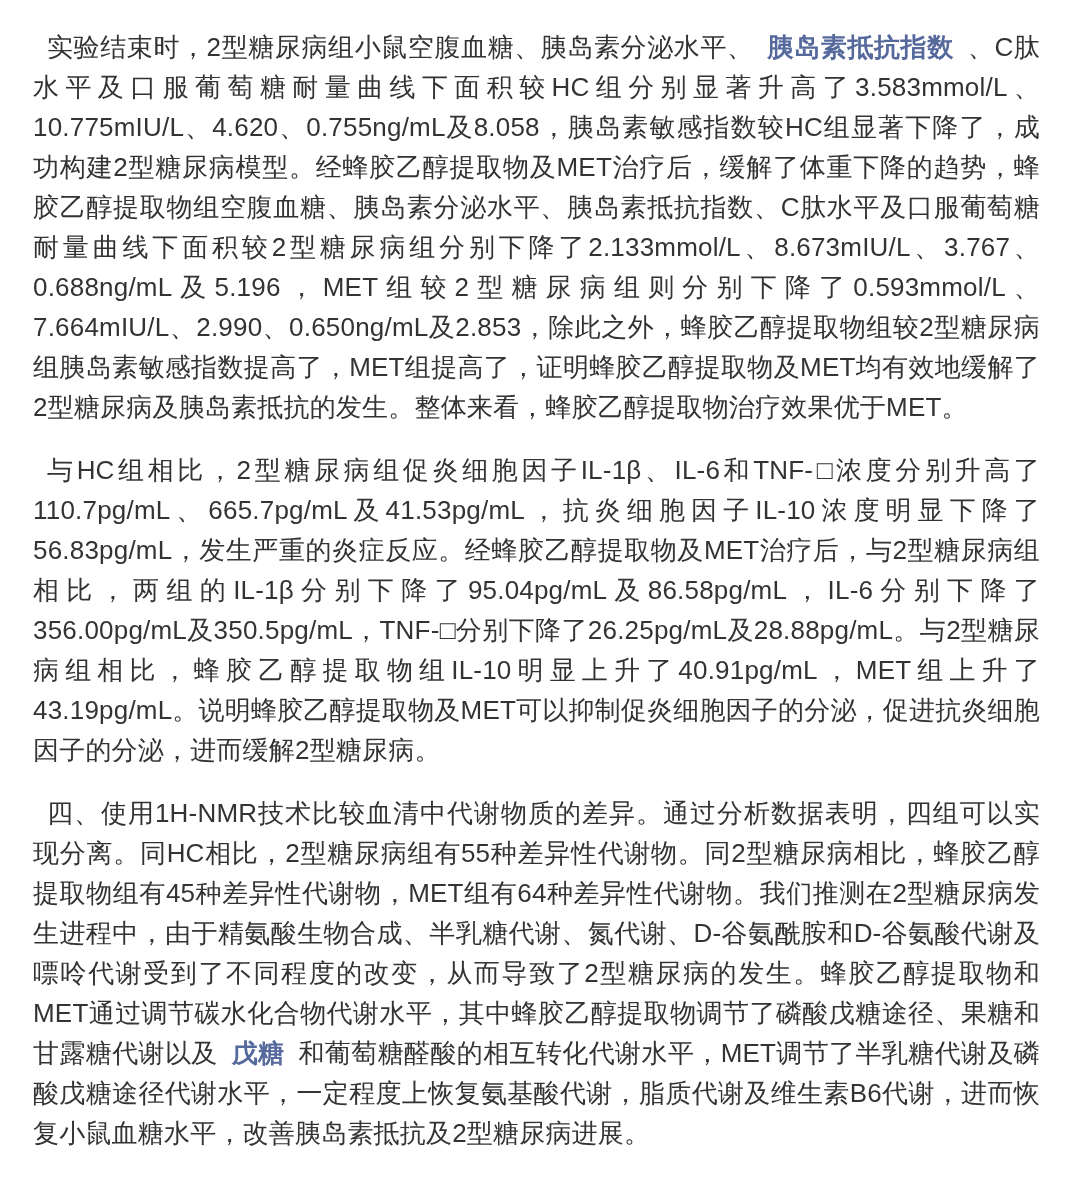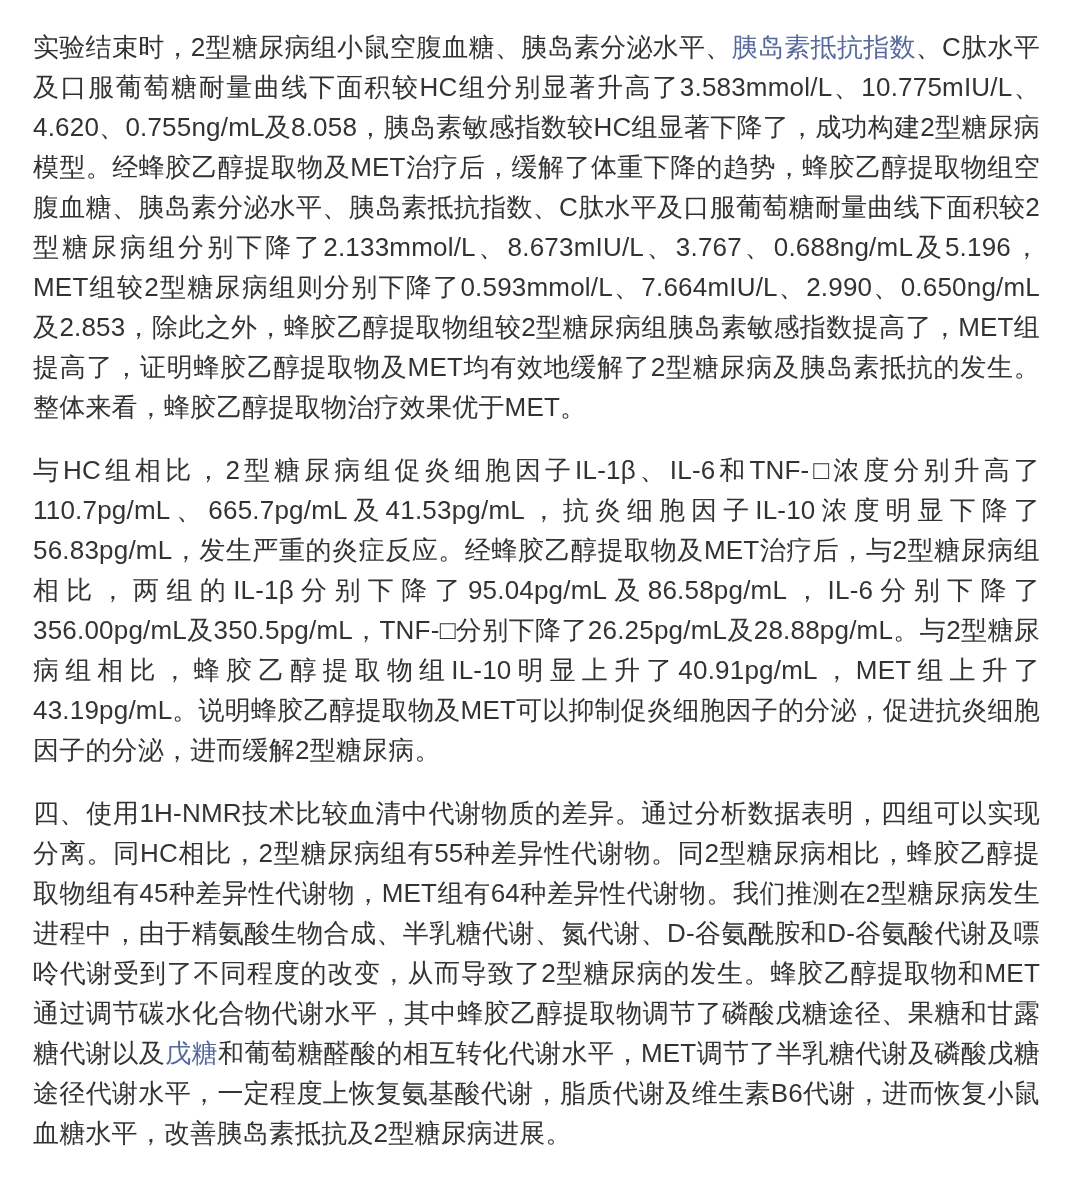--- a/index.html
+++ b/index.html
@@ -20,24 +20,25 @@
   .para{
     font-size:26px;
     line-height:40px;
     text-align:justify;
     text-justify:inter-ideograph;
     letter-spacing:0.2px;
     margin-bottom:23px;
     color:var(--text);
   }
   .para:last-child{margin-bottom:0;}
-  .seg{color:var(--text);}
+  .seg{color:var(--text);margin-left:14px;}
   .seg.link{
     color:var(--link);
     cursor:pointer;
+    font-weight:bold;
   }
 </style>
 </head>
 <body>
 
 <main class="doc">
   <p class="para"><span class="seg">实验结束时，2型糖尿病组小鼠空腹血糖、胰岛素分泌水平、</span><span class="seg link">胰岛素抵抗指数</span><span class="seg">、C肽水平及口服葡萄糖耐量曲线下面积较HC组分别显著升高了3.583mmol/L、10.775mIU/L、4.620、0.755ng/mL及8.058，胰岛素敏感指数较HC组显著下降了，成功构建2型糖尿病模型。经蜂胶乙醇提取物及MET治疗后，缓解了体重下降的趋势，蜂胶乙醇提取物组空腹血糖、胰岛素分泌水平、胰岛素抵抗指数、C肽水平及口服葡萄糖耐量曲线下面积较2型糖尿病组分别下降了2.133mmol/L、8.673mIU/L、3.767、0.688ng/mL及5.196，MET组较2型糖尿病组则分别下降了0.593mmol/L、7.664mIU/L、2.990、0.650ng/mL及2.853，除此之外，蜂胶乙醇提取物组较2型糖尿病组胰岛素敏感指数提高了，MET组提高了，证明蜂胶乙醇提取物及MET均有效地缓解了2型糖尿病及胰岛素抵抗的发生。整体来看，蜂胶乙醇提取物治疗效果优于MET。</span></p>
   <p class="para"><span class="seg">与HC组相比，2型糖尿病组促炎细胞因子IL-1β、IL-6和TNF-□浓度分别升高了110.7pg/mL、665.7pg/mL及41.53pg/mL，抗炎细胞因子IL-10浓度明显下降了56.83pg/mL，发生严重的炎症反应。经蜂胶乙醇提取物及MET治疗后，与2型糖尿病组相比，两组的IL-1β分别下降了95.04pg/mL及86.58pg/mL，IL-6分别下降了356.00pg/mL及350.5pg/mL，TNF-□分别下降了26.25pg/mL及28.88pg/mL。与2型糖尿病组相比，蜂胶乙醇提取物组IL-10明显上升了40.91pg/mL，MET组上升了43.19pg/mL。说明蜂胶乙醇提取物及MET可以抑制促炎细胞因子的分泌，促进抗炎细胞因子的分泌，进而缓解2型糖尿病。</span></p>
   <p class="para"><span class="seg">四、使用1H-NMR技术比较血清中代谢物质的差异。通过分析数据表明，四组可以实现分离。同HC相比，2型糖尿病组有55种差异性代谢物。同2型糖尿病相比，蜂胶乙醇提取物组有45种差异性代谢物，MET组有64种差异性代谢物。我们推测在2型糖尿病发生进程中，由于精氨酸生物合成、半乳糖代谢、氮代谢、D-谷氨酰胺和D-谷氨酸代谢及嘌呤代谢受到了不同程度的改变，从而导致了2型糖尿病的发生。蜂胶乙醇提取物和MET通过调节碳水化合物代谢水平，其中蜂胶乙醇提取物调节了磷酸戊糖途径、果糖和甘露糖代谢以及</span><span class="seg link">戊糖</span><span class="seg">和葡萄糖醛酸的相互转化代谢水平，MET调节了半乳糖代谢及磷酸戊糖途径代谢水平，一定程度上恢复氨基酸代谢，脂质代谢及维生素B6代谢，进而恢复小鼠血糖水平，改善胰岛素抵抗及2型糖尿病进展。</span></p>
 </main>

